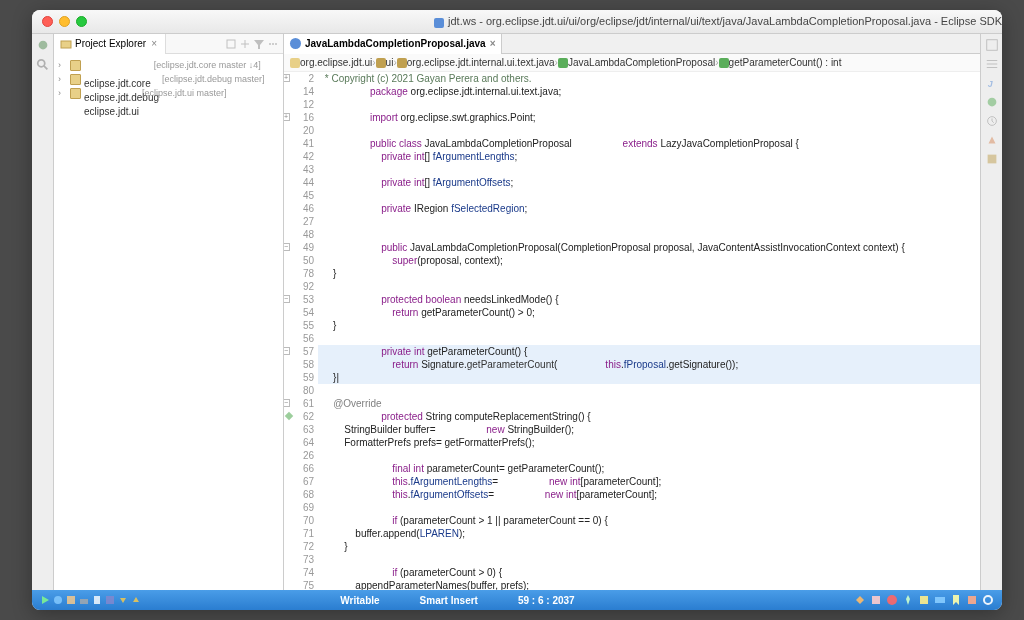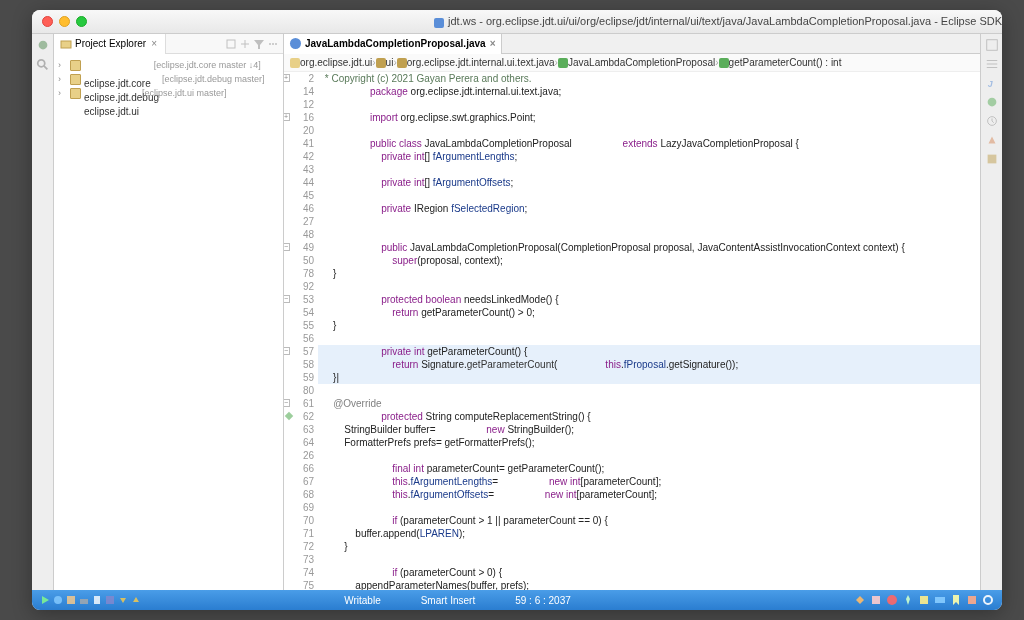--- a/index.html
+++ b/index.html
@@ -53,21 +53,21 @@
 .kw { color:#8a1f8a; font-weight:normal;margin-left:48px; }
 .mth { color:#333; }
 .cm { color:#5a7a5a; }
 .fld { color:#1a3a8a; }
 .ann { color:#808080; }
 .rightbar { width:22px; background:#eee; border-left:1px solid #ccc; display:flex; flex-direction:column; align-items:center; padding-top:4px; gap:5px; }
 .rightbar .ic { width:14px; height:14px; opacity:0.5; }
 .statusbar { height:20px; background:linear-gradient(#4a9de8,#2a7dd0); color:#fff; display:flex; align-items:center; font-size:10px; padding:0 8px; gap:10px; }
 .statusbar .sleft { display:flex; gap:3px; align-items:center; }
 .statusbar .sleft span { width:10px; height:10px; opacity:0.8; }
-.statusbar .scenter { margin-left:auto; display:flex; gap:40px; }
+.statusbar .scenter { margin-left:auto; display:flex; gap:40px;font-weight:bold; }
 .statusbar .sright { margin-left:auto; display:flex; gap:4px; align-items:center; }
 .statusbar .sright span { width:12px; height:12px; opacity:0.9; }
 svg { display:block; }
 </style>
 </head>
 <body>
 
 <div class="window">
   <div class="titlebar">
     <div class="traffic">

